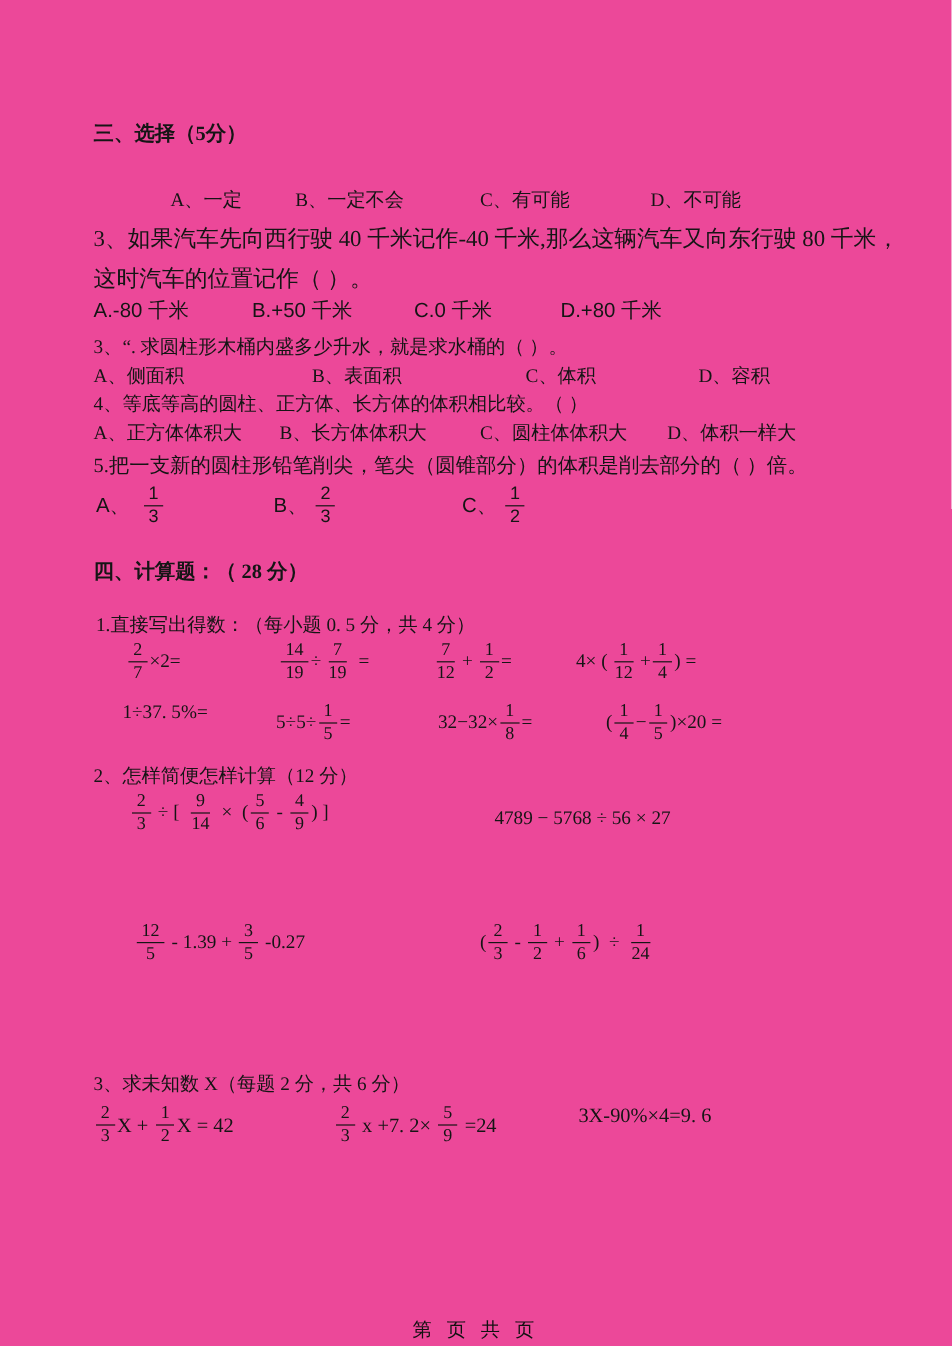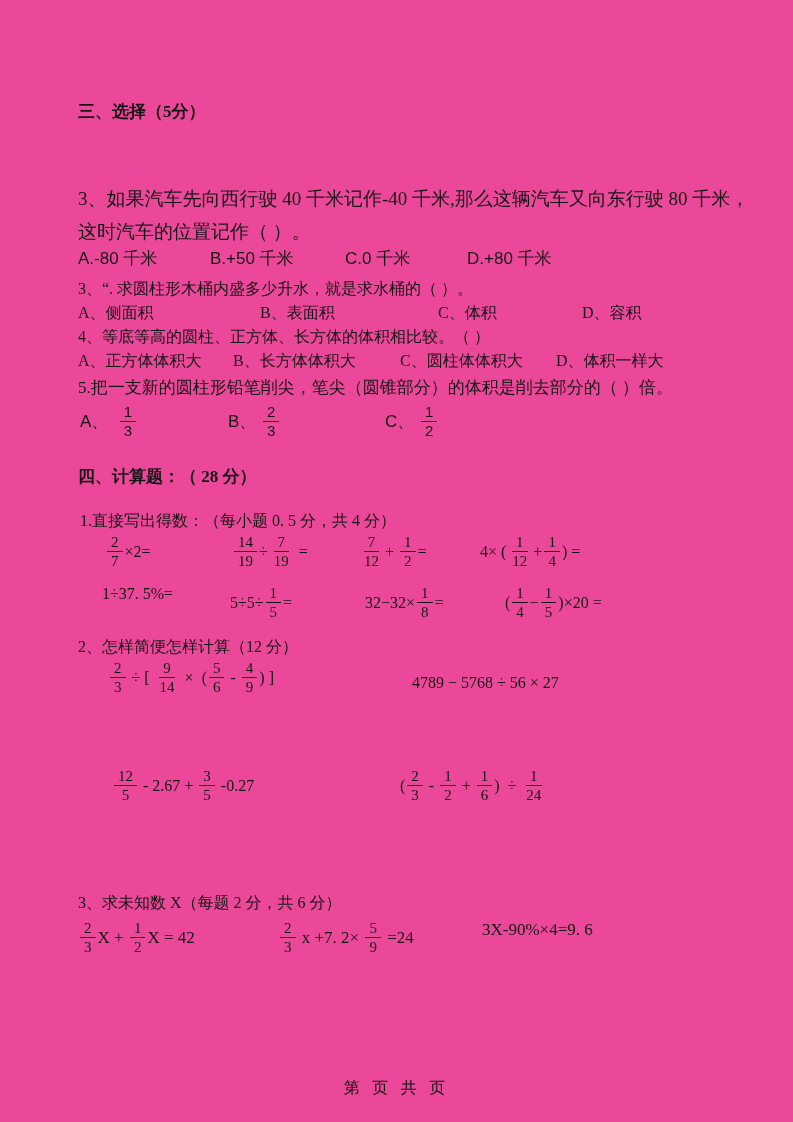--- a/index.html
+++ b/index.html
@@ -27,31 +27,37 @@
   .frac{
     display:inline-flex;flex-direction:column;align-items:center;
     vertical-align:middle;margin:0 2px;line-height:1.08;font-size:15px;
   }
   .frac .num{display:block;padding:0 4px 1px;border-bottom:1.4px solid #151515;}
   .frac .den{display:block;padding:1px 4px 0;}
   .tok{display:inline-block;}
   .footer{
     position:absolute;left:0;right:0;text-align:center;
     font-family:"Liberation Sans","DejaVu Sans",sans-serif;
-    font-size:16px;letter-spacing:4px;color:#111;
+    font-size:16px;letter-spacing:4px;color:#111;margin-top:20px;
   }
 </style>
 </head>
 <body>
 
 <div class="page">
 
   <div class="line bold fs17" style="top:100px;left:78px;">三、选择（5分）</div>
 
 
+  <div class="optrow fs16" style="top:157px;left:0;width:793px;">
+    <span class="opt" style="left:142px;">A、一定</span>
+    <span class="opt" style="left:246px;">B、一定不会</span>
+    <span class="opt" style="left:400px;">C、有可能</span>
+    <span class="opt" style="left:542px;">D、不可能</span>
+  </div>
 
   <div class="line fs19" style="top:186px;left:78px;">3、如果汽车先向西行驶 40 千米记作-40 千米,那么这辆汽车又向东行驶 80 千米，</div>
   <div class="line fs19" style="top:219px;left:78px;">这时汽车的位置记作（          ）。</div>
 
   <div class="optrow sans fs18" style="top:247px;left:0;width:793px;">
     <span class="opt" style="left:78px;">A.-80 千米</span>
     <span class="opt" style="left:210px;">B.+50 千米</span>
     <span class="opt" style="left:345px;">C.0 千米</span>
     <span class="opt" style="left:467px;">D.+80 千米</span>
   </div>
@@ -101,21 +107,21 @@
   </div>
 
   <div class="line fs16" style="top:637px;left:78px;">2、怎样简便怎样计算（12 分）</div>
 
   <div class="exprrow" style="top:660px;left:0;width:793px;">
     <span class="expr exprabs fs16" style="left:108px;"><span class="frac"><span class="num">2</span><span class="den">3</span></span><span class="tok"> ÷ [ </span><span class="frac"><span class="num">9</span><span class="den">14</span></span><span class="tok"> ×  (</span><span class="frac"><span class="num">5</span><span class="den">6</span></span><span class="tok"> - </span><span class="frac"><span class="num">4</span><span class="den">9</span></span><span class="tok">) ]</span></span>
     <span class="expr exprabs fs16" style="left:412px;top:14px;"><span class="tok">4789 − 5768 ÷ 56 × 27</span></span>
   </div>
 
   <div class="exprrow" style="top:768px;left:0;width:793px;">
-    <span class="expr exprabs fs16" style="left:112px;"><span class="frac"><span class="num">12</span><span class="den">5</span></span><span class="tok"> - 2.67 + </span><span class="frac"><span class="num">3</span><span class="den">5</span></span><span class="tok"> -0.27</span></span>
+    <span class="expr exprabs fs16" style="left:112px;"><span class="frac"><span class="num">12</span><span class="den">5</span></span><span class="tok"> - 1.39 + </span><span class="frac"><span class="num">3</span><span class="den">5</span></span><span class="tok"> -0.27</span></span>
     <span class="expr exprabs fs16" style="left:400px;"><span class="tok">(</span><span class="frac"><span class="num">2</span><span class="den">3</span></span><span class="tok"> - </span><span class="frac"><span class="num">1</span><span class="den">2</span></span><span class="tok"> + </span><span class="frac"><span class="num">1</span><span class="den">6</span></span><span class="tok">)  ÷ </span><span class="frac"><span class="num">1</span><span class="den">24</span></span></span>
   </div>
 
   <div class="line fs16" style="top:893px;left:78px;">3、求未知数 X（每题 2 分，共 6 分）</div>
 
   <div class="exprrow" style="top:920px;left:0;width:793px;">
     <span class="expr exprabs fs17" style="left:78px;"><span class="frac"><span class="num">2</span><span class="den">3</span></span><span class="tok">X + </span><span class="frac"><span class="num">1</span><span class="den">2</span></span><span class="tok">X = 42</span></span>
     <span class="expr exprabs fs17" style="left:278px;"><span class="frac"><span class="num">2</span><span class="den">3</span></span><span class="tok"> x +7. 2× </span><span class="frac"><span class="num">5</span><span class="den">9</span></span><span class="tok"> =24</span></span>
     <span class="expr exprabs fs17" style="left:482px;"><span class="tok">3X-90%×4=9. 6</span></span>
   </div>

